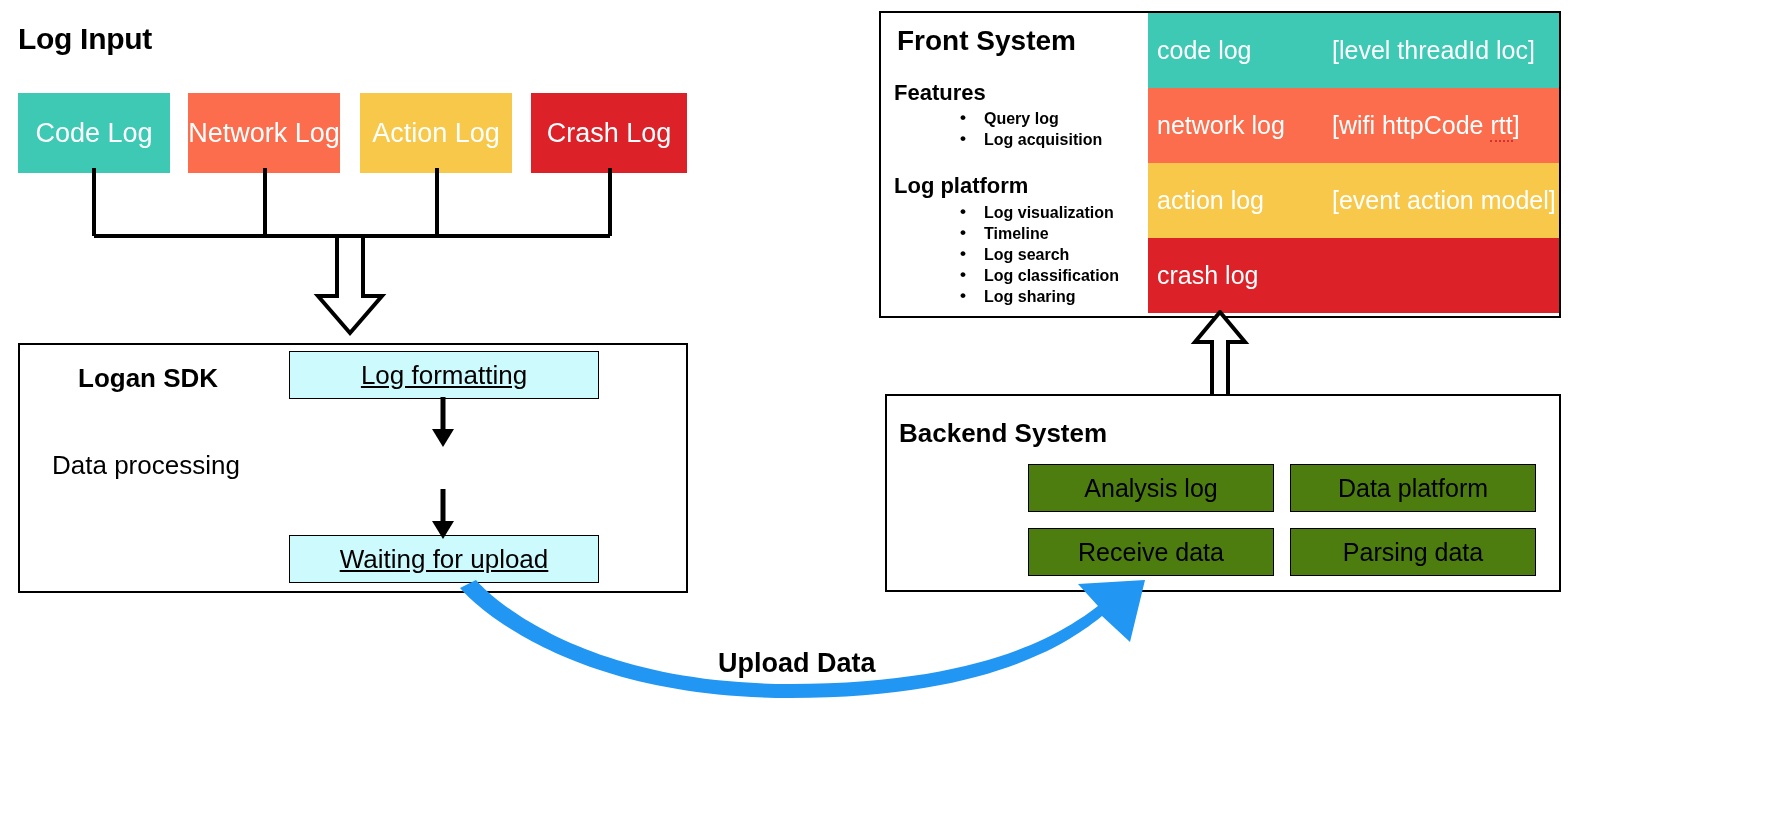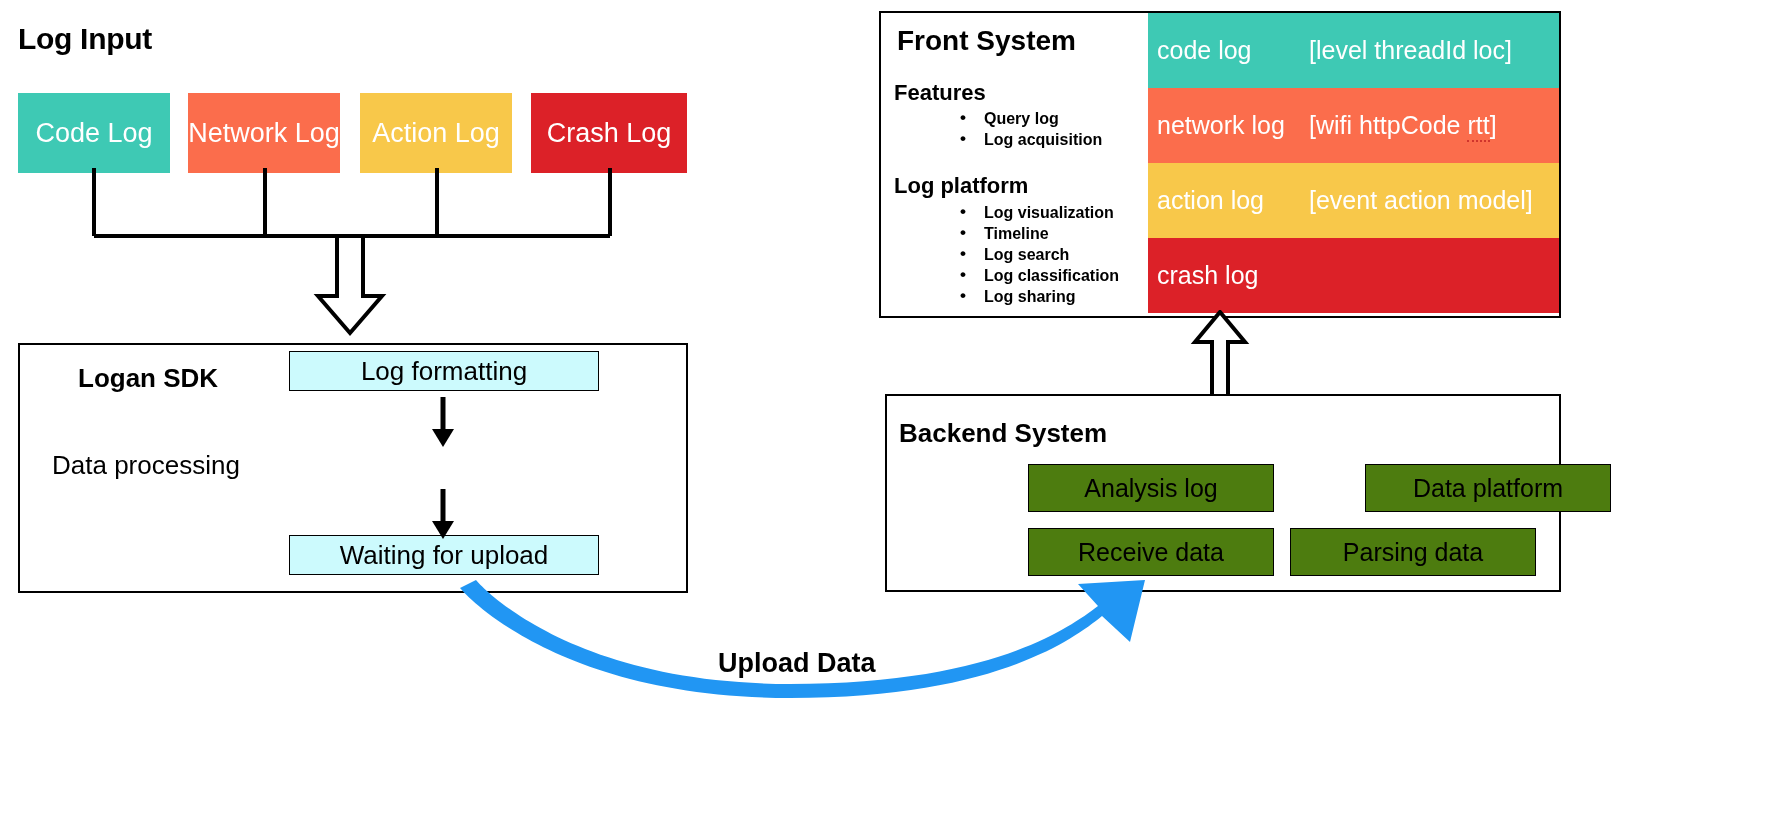--- a/index.html
+++ b/index.html
@@ -41,24 +41,24 @@
   }
   #logan-title {
     left: 42px; top: 363px;
     font-size: 26px; font-weight: bold; color: #000; margin-left: 36px;
   }
   #logan-subtitle {
     left: 52px; top: 450px;
     font-size: 26px; color: #000;
   }
   .sdk-step {
-    width: 310px; height: 40px;
+    width: 310px; height: 48px;
     background: #CCFAFD; border: 1px solid #000;
     display: flex; align-items: center; justify-content: center;
-    font-size: 26px; color: #000; white-space: nowrap;
+    font-size: 26px; color: #000; white-space: nowrap; text-decoration: underline;
   }
   #step-format  { left: 289px; top: 351px; }
   #step-encrypt { left: 289px; top: 443px; }
   #step-waiting { left: 289px; top: 535px; }
   #sdk-arrows { left: 289px; top: 395px; width: 320px; height: 150px; }
 
   
   #front-panel {
     left: 879px; top: 11px; width: 682px; height: 307px;
     border: 2px solid #000; background: #fff;
@@ -88,21 +88,21 @@
   #front-features-list { left: 950px; top: 108px; }
   #front-details-list  { left: 950px; top: 202px; }
 
   
   .front-row {
     left: 1148px; width: 411px; height: 75px;
     display: flex; align-items: center;
     color: #ffffff; font-size: 25px; white-space: nowrap;
   }
   .front-row .rk { width: 152px; padding-left: 9px; }
-  .front-row .rv { flex: 1; }
+  .front-row .rv { flex: 1; margin-left: 23px; }
   #front-row-code    { top: 13px;  background: #3EC9B4; }
   #front-row-network { top: 88px;  background: #FB6D4C; }
   #front-row-action  { top: 163px; background: #F8C84A; }
   #front-row-crash   { top: 238px; background: #DC2128; }
   .spell {
     border-bottom: 2px dotted #D0342C;
     padding-bottom: 1px;
   }
 
   
@@ -117,21 +117,21 @@
     left: 899px; top: 418px;
     font-size: 26px; font-weight: bold; color: #000;
   }
   .be-box {
     width: 246px; height: 48px;
     background: #4d7c0f; border: 1px solid #000;
     display: flex; align-items: center; justify-content: center;
     font-size: 25px; color: #000; white-space: nowrap;
   }
   #be-analysis { left: 1028px; top: 464px; }
-  #be-platform { left: 1365px; top: 464px; }
+  #be-platform { left: 1290px; top: 464px; }
   #be-receive  { left: 1028px; top: 528px; }
   #be-parsing  { left: 1290px; top: 528px; }
 
   
   #upload-arrow { left: 430px; top: 580px; width: 730px; height: 130px; }
   #upload-label {
     left: 718px; top: 648px;
     font-size: 27px; font-weight: bold; color: #000;
   }
 </style>

